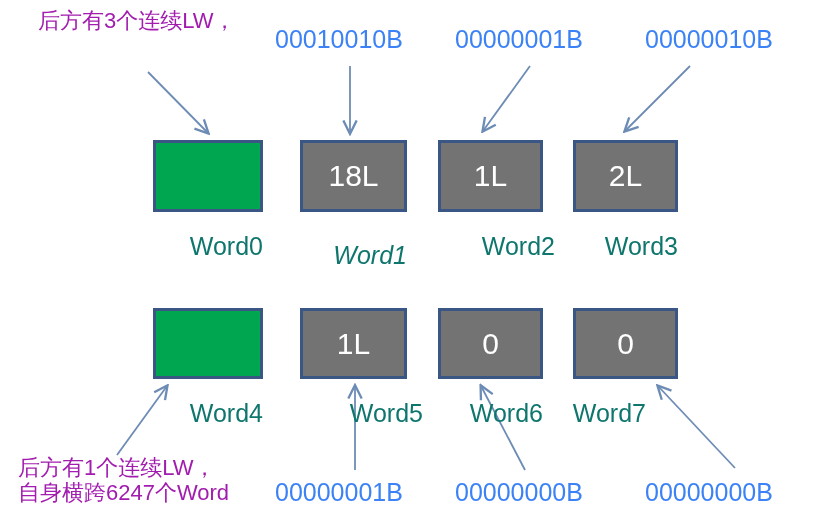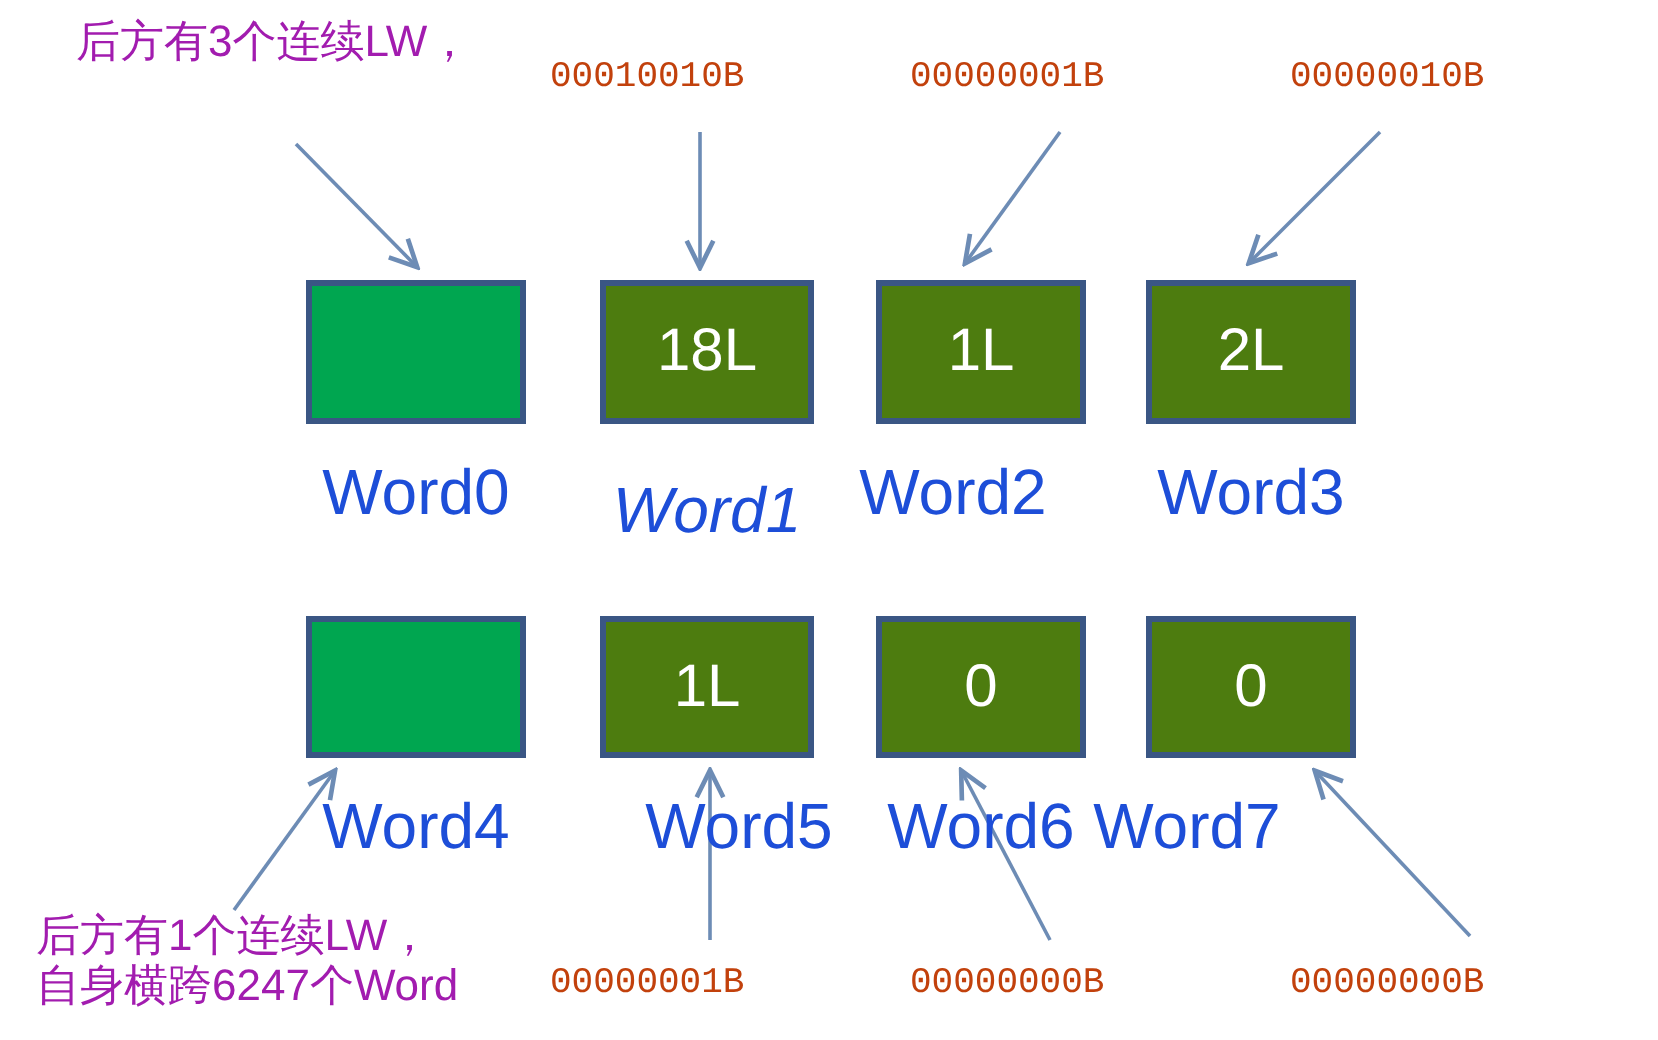--- a/index.html
+++ b/index.html
@@ -28,49 +28,49 @@
     position: absolute;
     color: #a21caf;
     font-size: 22px;
     line-height: 25px;
     white-space: nowrap;
     font-family: "Liberation Sans", "DejaVu Sans", sans-serif;
   }
   .note .n-line { display: block; }
   .bincode {
     position: absolute;
-    color: #c2410c;
-    font-size: 18px;
+    color: #3b82f6;
+    font-size: 25px;
     line-height: 28px;
     white-space: nowrap;
-    font-family: Liberation Mono, monospace;
+    font-family: Liberation Sans, sans-serif;
   }
   .wordbox {
     position: absolute;
     box-sizing: border-box;
     border: 3px solid #3a5684;
     display: flex;
     align-items: center;
     justify-content: center;
   }
   .wordbox.green { background: #00a650; }
-  .wordbox.blue  { background: #4d7c0f; }
+  .wordbox.blue  { background: #737373; }
   .boxlabel {
     color: #ffffff;
     font-size: 30px;
     line-height: 30px;
     font-family: "Liberation Sans", "DejaVu Sans", sans-serif;
     user-select: none;
   }
   .wordname {
     position: absolute;
-    color: #1d4ed8;
-    font-size: 32px;
+    color: #0f766e;
+    font-size: 25px;
     line-height: 28px;
-    text-align: center;
+    text-align: right;
     white-space: nowrap;
     font-family: "Liberation Sans", "DejaVu Sans", sans-serif;
   }
 </style>
 </head>
 <body>
 
 <div id="canvas">
 
   <svg class="svg-layer" viewBox="0 0 829 520">
@@ -113,21 +113,21 @@
   </div>
   <div class="wordbox blue" style="left:438px; top:140px; width:105px; height:72px;">
     <span class="boxlabel">1L</span>
   </div>
   <div class="wordbox blue" style="left:573px; top:140px; width:105px; height:72px;">
     <span class="boxlabel">2L</span>
   </div>
 
   <div class="wordname" style="left:153px; top:232px; width:110px;">Word0</div>
   <div class="wordname" style="left:300px; top:241px; width:107px;font-style:italic;">Word1</div>
-  <div class="wordname" style="left:424px; top:232px; width:105px;">Word2</div>
+  <div class="wordname" style="left:450px; top:232px; width:105px;">Word2</div>
   <div class="wordname" style="left:573px; top:232px; width:105px;">Word3</div>
 
   <div class="wordbox green" style="left:153px; top:308px; width:110px; height:71px;">
     <span class="boxlabel"></span>
   </div>
   <div class="wordbox blue" style="left:300px; top:308px; width:107px; height:71px;">
     <span class="boxlabel">1L</span>
   </div>
   <div class="wordbox blue" style="left:438px; top:308px; width:105px; height:71px;">
     <span class="boxlabel">0</span>

